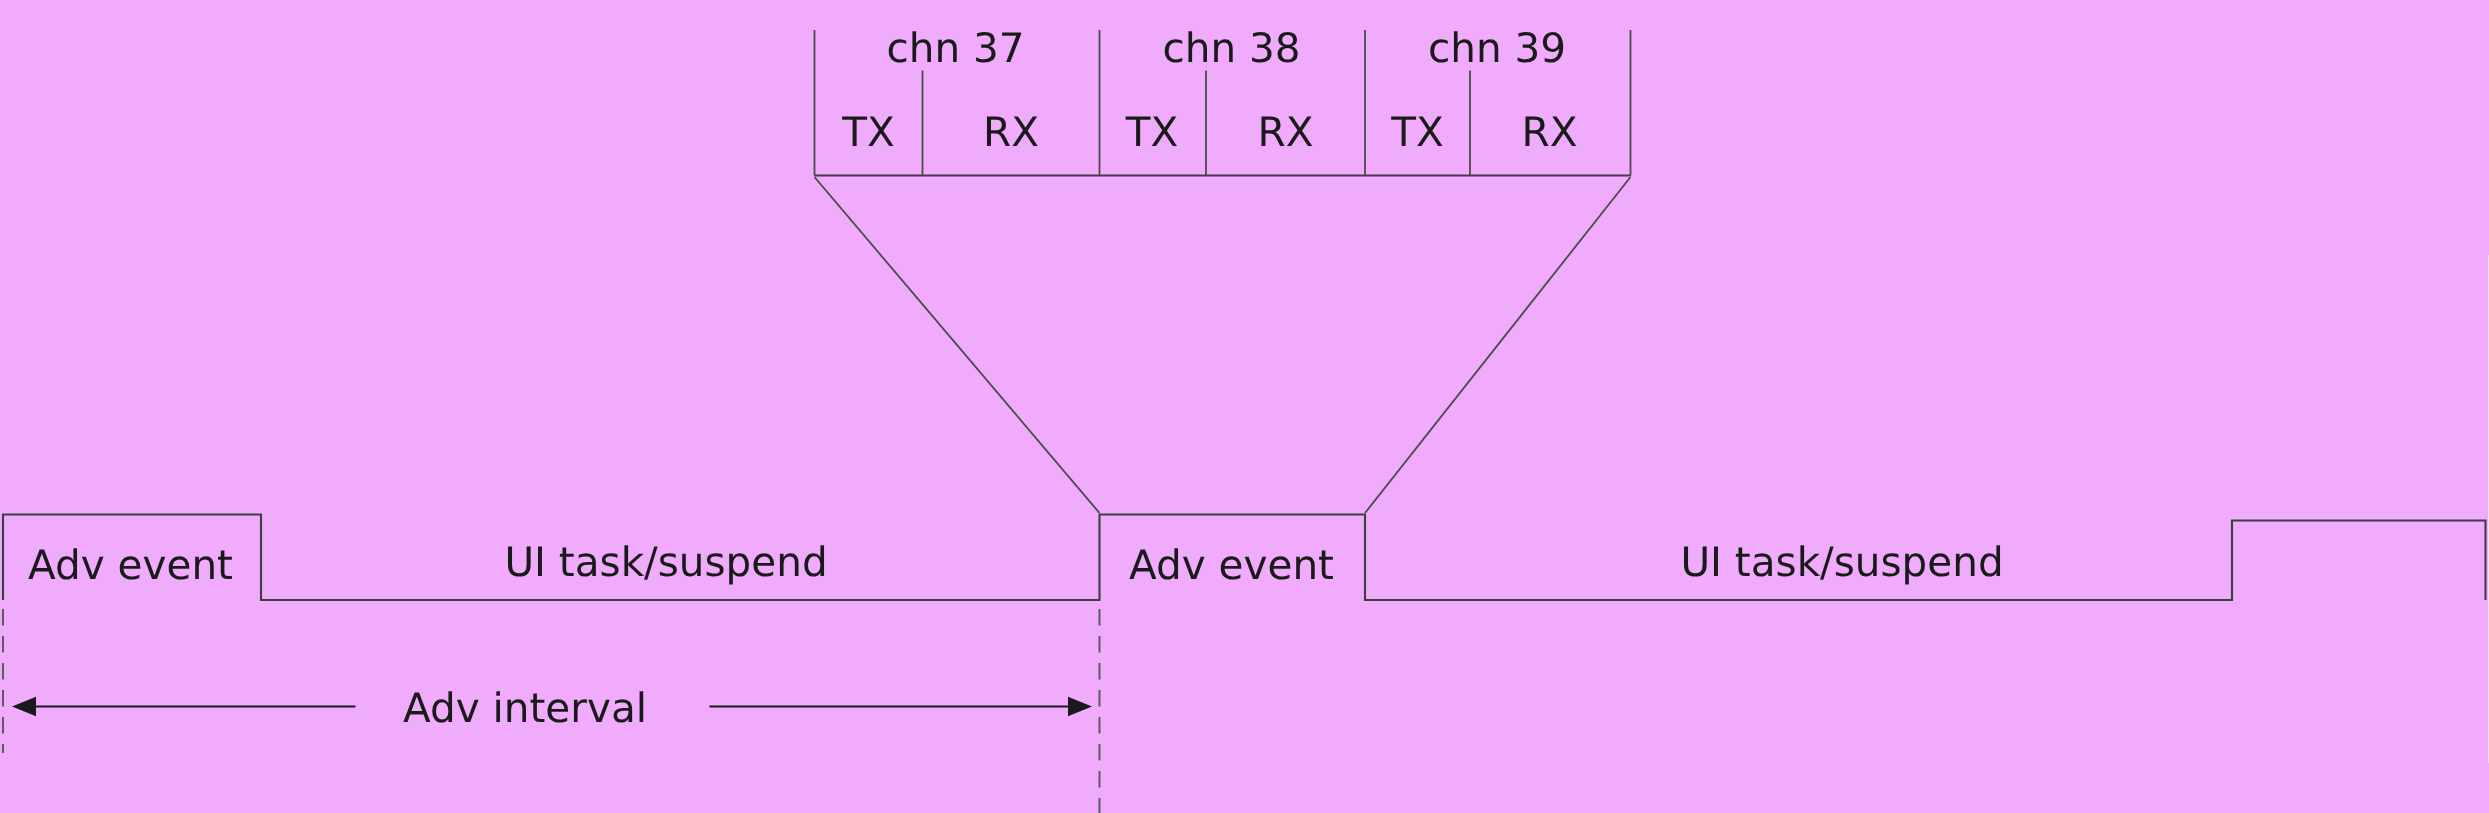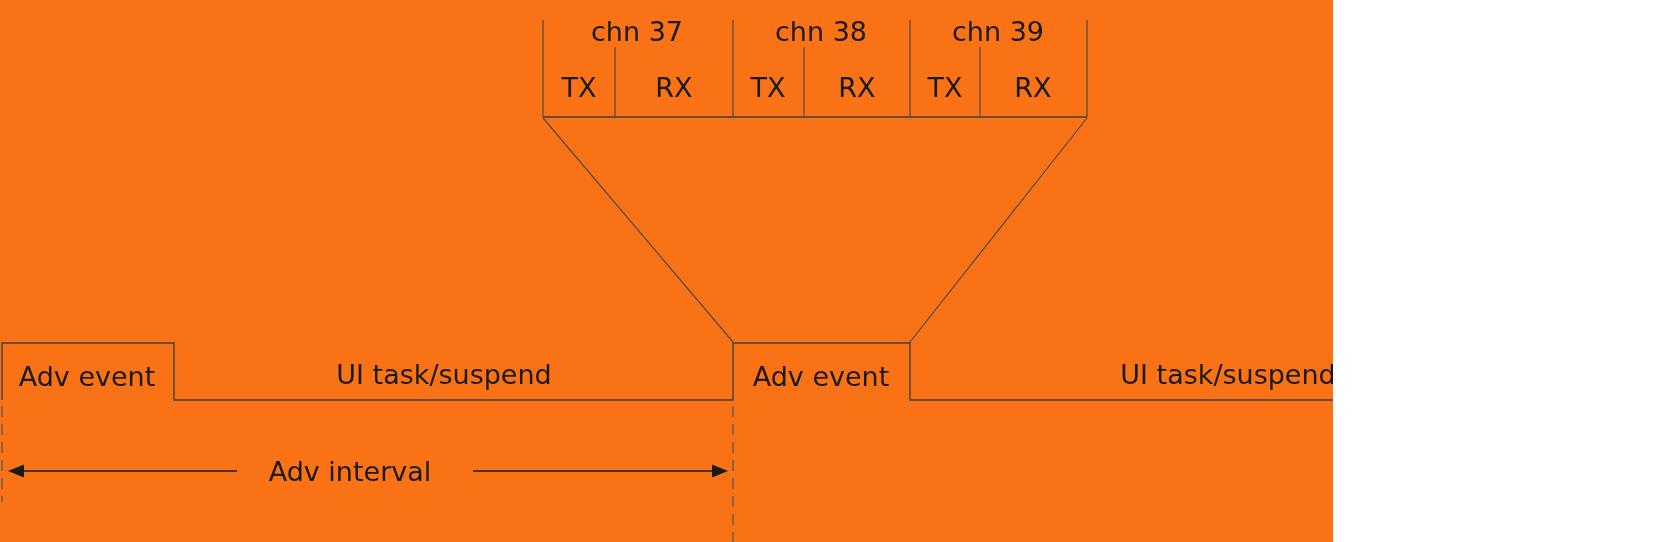--- a/index.html
+++ b/index.html
@@ -2,23 +2,23 @@
 <html><head>
 <meta charset="utf-8">
 <style>
   html, body {
     margin: 0;
     padding: 0;
     background: #ffffff;
   }
   .stage {
     position: relative;
-    width: 1333px;
+    width: 1659px;
     height: 542px;
-    background: #f97316;
+    background: #f0abfc;
     overflow: hidden;
   }
   svg text {
     font-family: "DejaVu Sans", sans-serif;
     font-size: 27px;
     fill: #1a1a1a;
     text-anchor: middle;
   }
   .solid-line {
     stroke: #3f3f3f;

